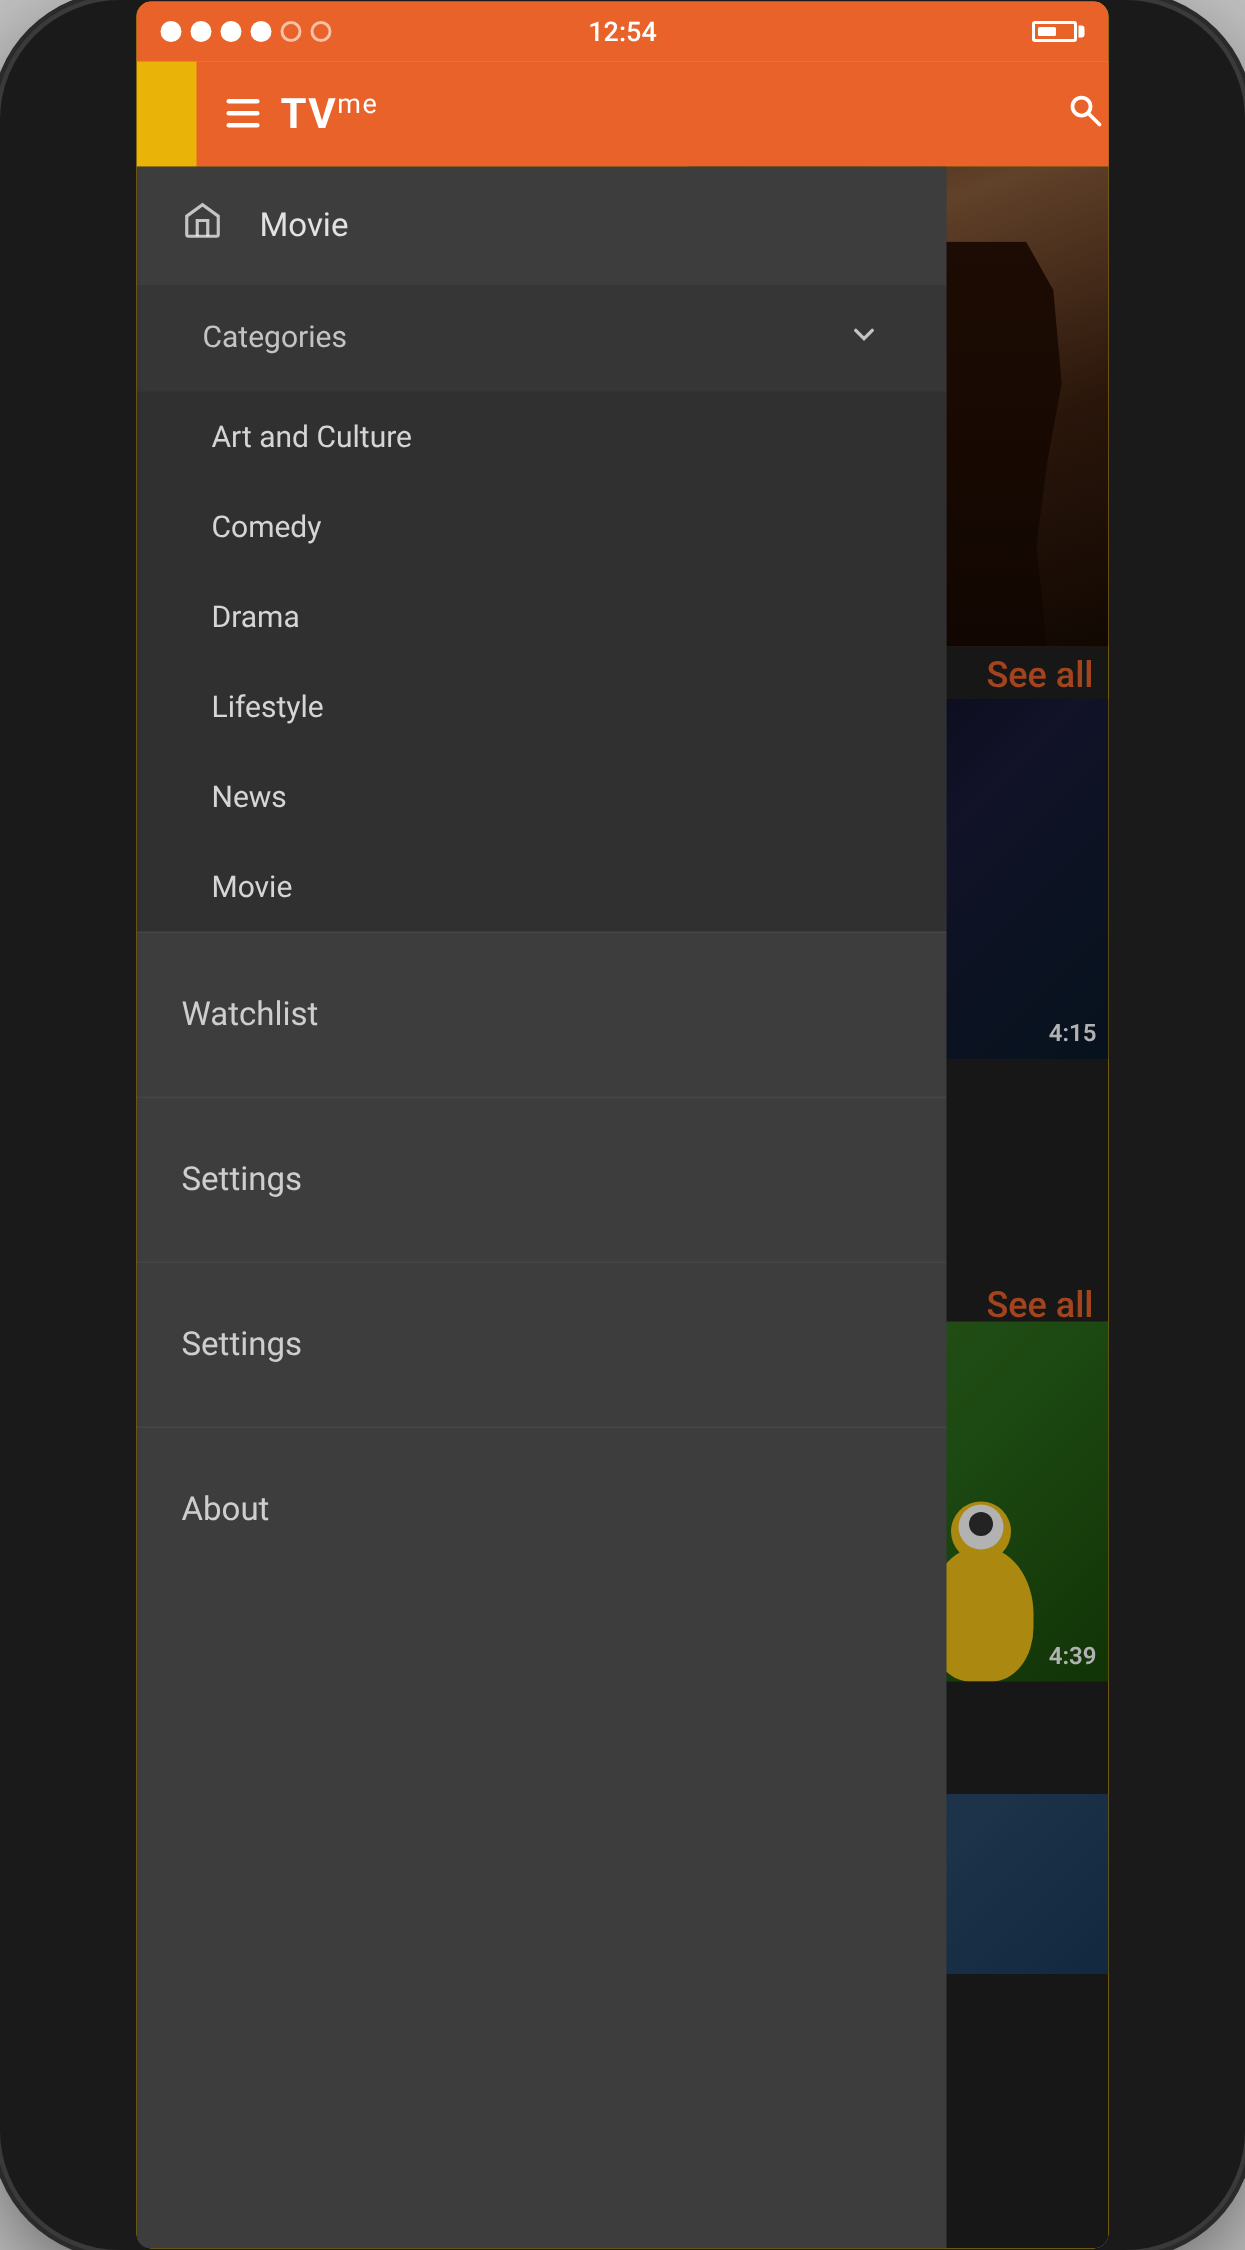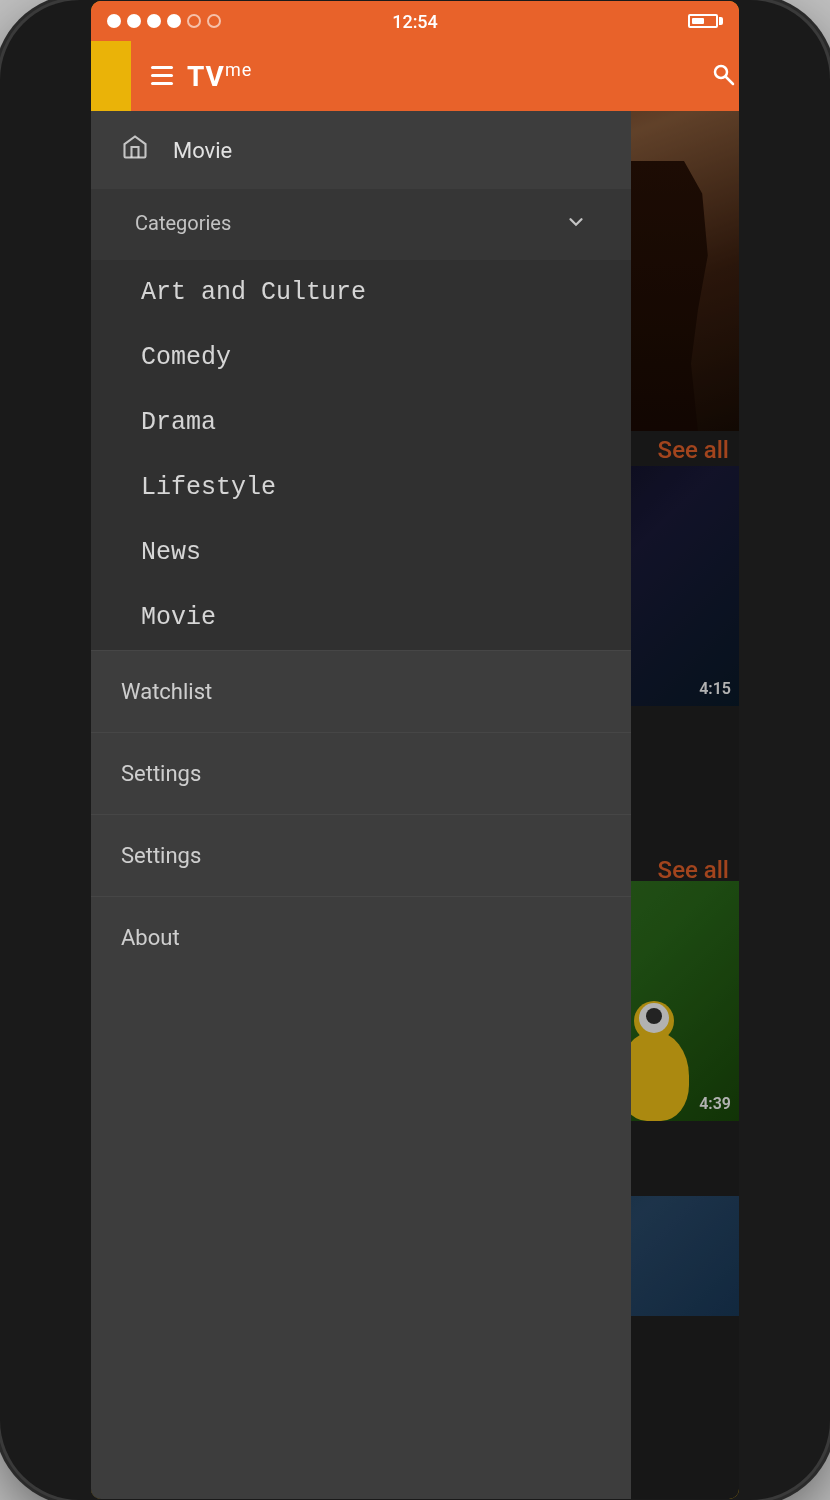--- a/index.html
+++ b/index.html
@@ -375,27 +375,26 @@
     }
 
     
     .category-sub {
       background: rgba(0,0,0,0.2);
     }
 
     .category-sub-item {
       padding: 18px 30px 18px 50px;
       color: rgba(255,255,255,0.8);
-      font-size: 25px;
+      font-size: 20px;
       cursor: pointer;
-      font-family: Liberation Mono, monospace;
     }
 
     .drawer-section-item {
-      padding: 28px 30px;
+      padding: 42px 30px;
       color: rgba(255,255,255,0.75);
       font-size: 22px;
       cursor: pointer;
       border-top: 1px solid rgba(255,255,255,0.05);
     }
 
     
     .camera-notch {
       position: absolute;
       top: 18px;

